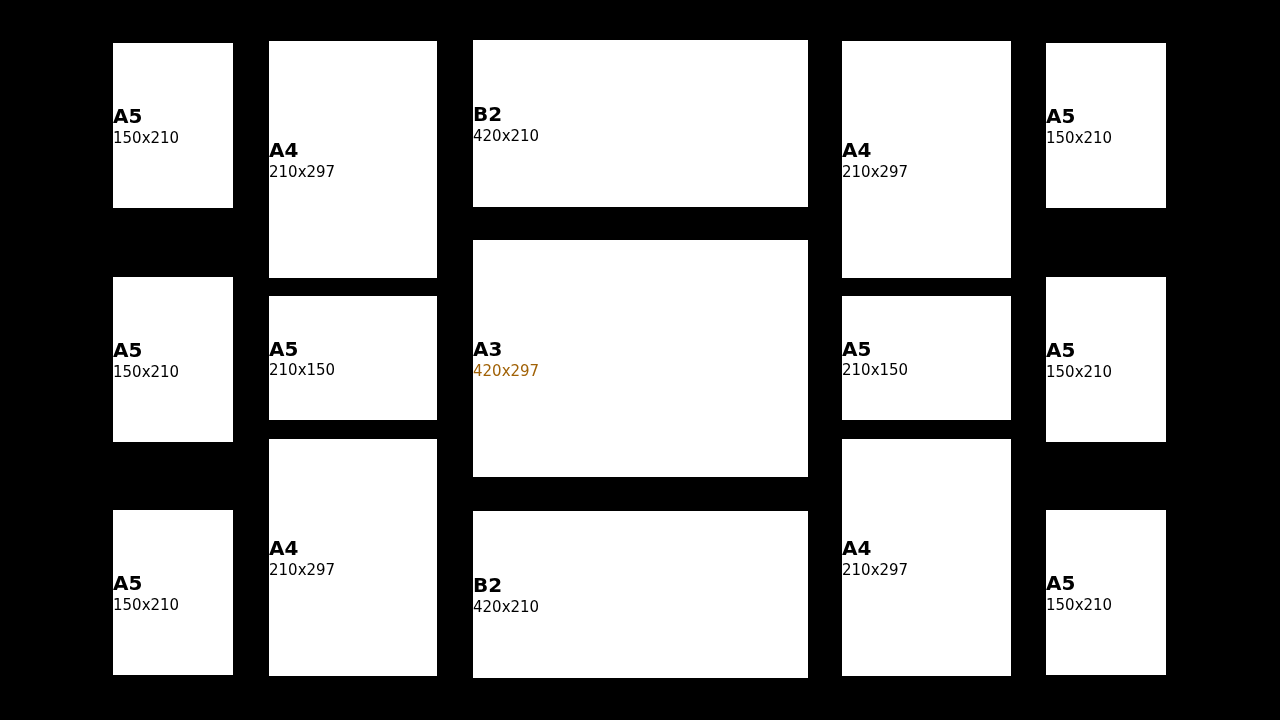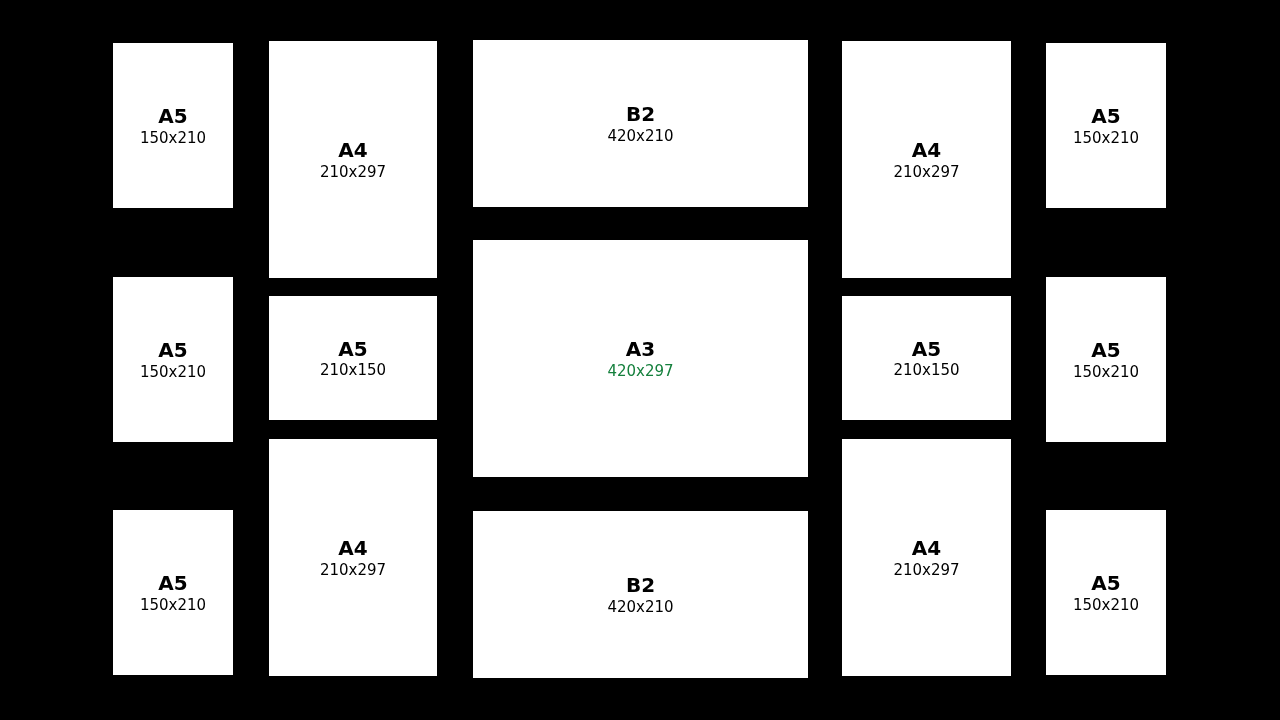--- a/index.html
+++ b/index.html
@@ -19,21 +19,21 @@
   .sheet {
     position: absolute;
     background: #ffffff;
     color: #000000;
     display: flex;
     flex-direction: column;
     align-items: center;
     justify-content: center;
     box-sizing: border-box;
     overflow: hidden;
-    text-align: center;
+    text-align: left;
     line-height: 1.22;
   }
   .sheet-name {
     font-weight: bold;
     font-size: 20px;
     color: #000000;
     display: block;
     width: 100%;
   }
   .sheet-dims {
@@ -72,21 +72,21 @@
     <div class="sheet" style="left: 113px; top: 277px; width: 120px; height: 165px; background: rgb(255, 255, 255);">
       <span class="sheet-name" style="color: rgb(0, 0, 0);">A5</span>
       <span class="sheet-dims" style="color: rgb(0, 0, 0);">150x210</span>
     </div>
     <div class="sheet" style="left: 269px; top: 296px; width: 168px; height: 124px; background: rgb(255, 255, 255);">
       <span class="sheet-name" style="color: rgb(0, 0, 0);">A5</span>
       <span class="sheet-dims" style="color: rgb(0, 0, 0);">210x150</span>
     </div>
     <div class="sheet" style="left: 473px; top: 240px; width: 335px; height: 237px; background: rgb(255, 255, 255);">
       <span class="sheet-name" style="color: rgb(0, 0, 0);">A3</span>
-      <span class="sheet-dims" style="color: #15803d;">420x297</span>
+      <span class="sheet-dims" style="color: #a16207;">420x297</span>
     </div>
     <div class="sheet" style="left: 842px; top: 296px; width: 169px; height: 124px; background: rgb(255, 255, 255);">
       <span class="sheet-name" style="color: rgb(0, 0, 0);">A5</span>
       <span class="sheet-dims" style="color: rgb(0, 0, 0);">210x150</span>
     </div>
     <div class="sheet" style="left: 1046px; top: 277px; width: 120px; height: 165px; background: rgb(255, 255, 255);">
       <span class="sheet-name" style="color: rgb(0, 0, 0);">A5</span>
       <span class="sheet-dims" style="color: rgb(0, 0, 0);">150x210</span>
     </div>
     <div class="sheet" style="left: 113px; top: 510px; width: 120px; height: 165px; background: rgb(255, 255, 255);">

